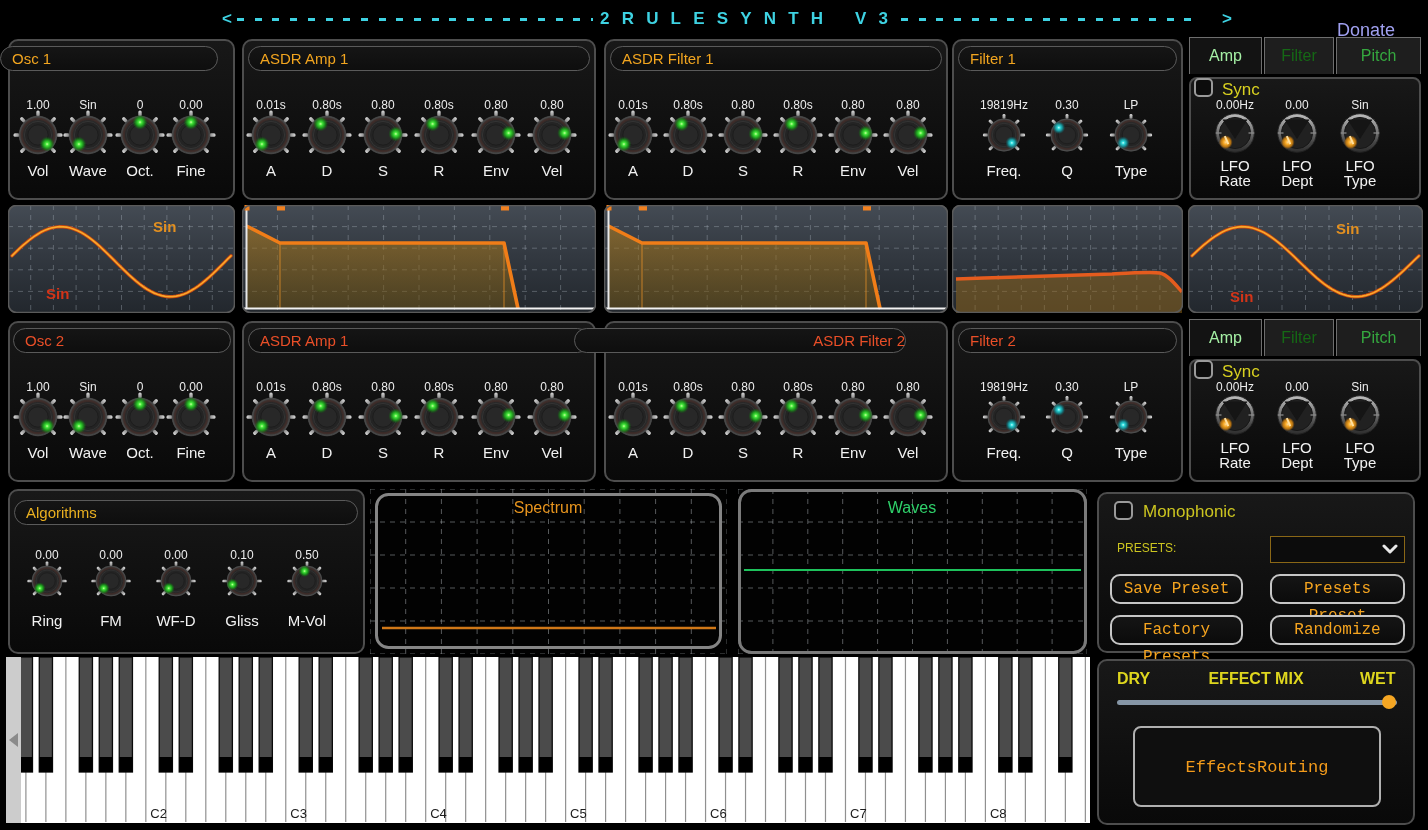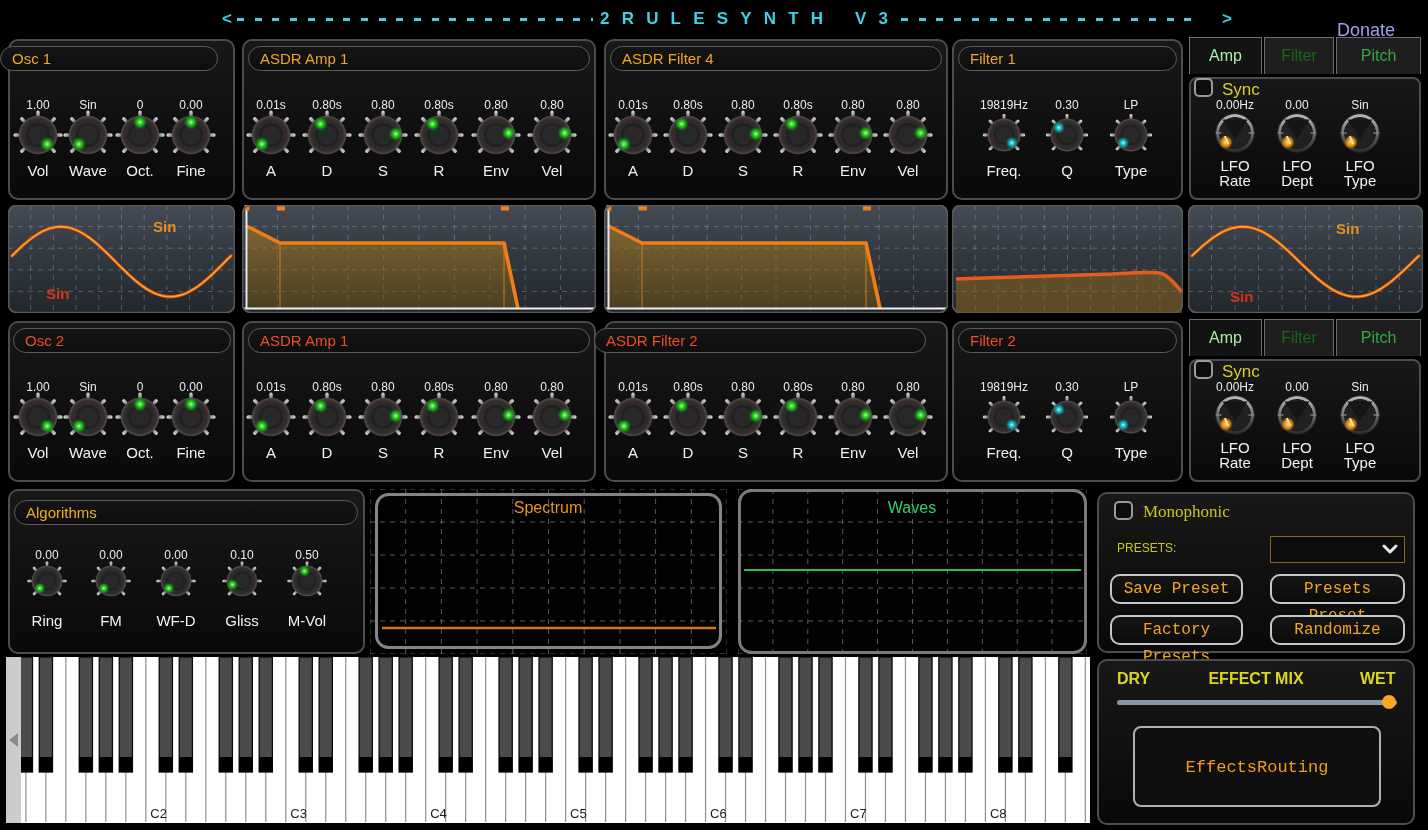--- a/index.html
+++ b/index.html
@@ -389,21 +389,21 @@
       </g>
       <circle r="18.8" fill="url(#krim)" stroke="#4e4e4e" stroke-width="0.8"></circle>
       <circle r="16.2" fill="none" stroke="#4a241c" stroke-width="2.2" opacity="0.4"></circle>
       <circle r="13.6" fill="#242424" stroke="#343434" stroke-width="1"></circle>
       <circle r="10.2" fill="#282828" stroke="#1d1d1d" stroke-width="1"></circle>
       <circle cx="12.6" cy="-2.0" r="7.5" fill="url(#gdot)"></circle>
     </g>
   </svg>
 <div class="lab" style="left:507px;top:162.5px;width:90px;">Vel</div>
 <div class="panel" style="left:604px;top:38.5px;width:344px;height:161px;"></div>
-<div class="pill t1" style="left:610px;top:45.5px;width:332px;">ASDR Filter 4</div>
+<div class="pill t1" style="left:610px;top:45.5px;width:332px;">ASDR Filter 1</div>
 <div class="val" style="left:588px;top:97.5px;width:90px;">0.01s</div>
 <svg class="k" width="56" height="56" style="left:605px;top:107.0px">
     <g transform="translate(28,28) scale(1.0)">
       <g transform="rotate(0)">
         <rect x="-1.7" y="-24.5" width="3.4" height="6" rx="1.5" fill="url(#tickg)"></rect>
       </g>
       <g transform="rotate(45)">
         <rect x="-1.7" y="-24.5" width="3.4" height="6" rx="1.5" fill="url(#tickg)"></rect>
       </g>
       <g transform="rotate(90)">
@@ -1050,21 +1050,21 @@
       </g>
       <circle r="18.8" fill="url(#krim)" stroke="#4e4e4e" stroke-width="0.8"></circle>
       <circle r="16.2" fill="none" stroke="#4a241c" stroke-width="2.2" opacity="0.4"></circle>
       <circle r="13.6" fill="#242424" stroke="#343434" stroke-width="1"></circle>
       <circle r="10.2" fill="#282828" stroke="#1d1d1d" stroke-width="1"></circle>
       <circle cx="12.6" cy="-2.0" r="7.5" fill="url(#gdot)"></circle>
     </g>
   </svg>
 <div class="lab" style="left:507px;top:444.5px;width:90px;">Vel</div>
 <div class="panel" style="left:604px;top:320.5px;width:344px;height:161px;"></div>
-<div class="pill t2" style="left:594px;top:327.5px;width:332px;">ASDR Filter 2</div>
+<div class="pill t2" style="left:574px;top:327.5px;width:332px;text-align:right;">ASDR Filter 2</div>
 <div class="val" style="left:588px;top:379.5px;width:90px;">0.01s</div>
 <svg class="k" width="56" height="56" style="left:605px;top:389.0px">
     <g transform="translate(28,28) scale(1.0)">
       <g transform="rotate(0)">
         <rect x="-1.7" y="-24.5" width="3.4" height="6" rx="1.5" fill="url(#tickg)"></rect>
       </g>
       <g transform="rotate(45)">
         <rect x="-1.7" y="-24.5" width="3.4" height="6" rx="1.5" fill="url(#tickg)"></rect>
       </g>
       <g transform="rotate(90)">
@@ -1733,21 +1733,21 @@
       <line x1="0" y1="99.0" x2="349" y2="99.0"></line>
       <line x1="0" y1="132.0" x2="349" y2="132.0"></line>
       <line x1="0" y1="165.0" x2="349" y2="165.0"></line>
     </g>
     <line x1="6" y1="81" x2="343" y2="81" stroke="#1ec25c" stroke-width="2"></line>
     <rect x="1.5" y="1.5" width="346" height="162" rx="12" fill="none" stroke="#7a7a7a" stroke-width="3"></rect>
     <text x="174" y="24" fill="#2fd06a" font-size="16" font-family="Liberation Sans" text-anchor="middle">Waves</text>
   </svg>
 <div class="panel" style="left:1097px;top:492px;width:318px;height:161px;"></div>
 <div class="cb" style="left:1114px;top:501px;"></div>
-<div class="abs" style="left:1143px;top:502px;color:#ccc520;font-size:17px;font-family:Liberation Serif, serif;">Monophonic</div>
+<div class="abs" style="left:1143px;top:502px;color:#ccc520;font-size:17px;">Monophonic</div>
 <div class="abs" style="left:1117px;top:541px;color:#ccc520;font-size:12px;">PRESETS:</div>
 <div class="abs" style="left:1270px;top:536px;width:135px;height:27px;border:1px solid #8a6716;background:#0c0c0c;box-sizing:border-box;">
     <svg width="16" height="12" style="position:absolute;right:6px;top:7px">
       <path d="M2,2 L8,8 L14,2" fill="none" stroke="#e8e8e8" stroke-width="3" stroke-linecap="round" stroke-linejoin="round"></path>
     </svg>
   </div>
 <div class="btn" style="left:1110px;top:574px;width:133px;height:30px;line-height:27px;">Save Preset</div>
 <div class="btn" style="left:1270px;top:574px;width:135px;height:30px;line-height:27px;">Presets Preset</div>
 <div class="btn" style="left:1110px;top:615px;width:133px;height:30px;line-height:27px;">Factory Presets</div>
 <div class="btn" style="left:1270px;top:615px;width:135px;height:30px;line-height:27px;">Randomize</div>

